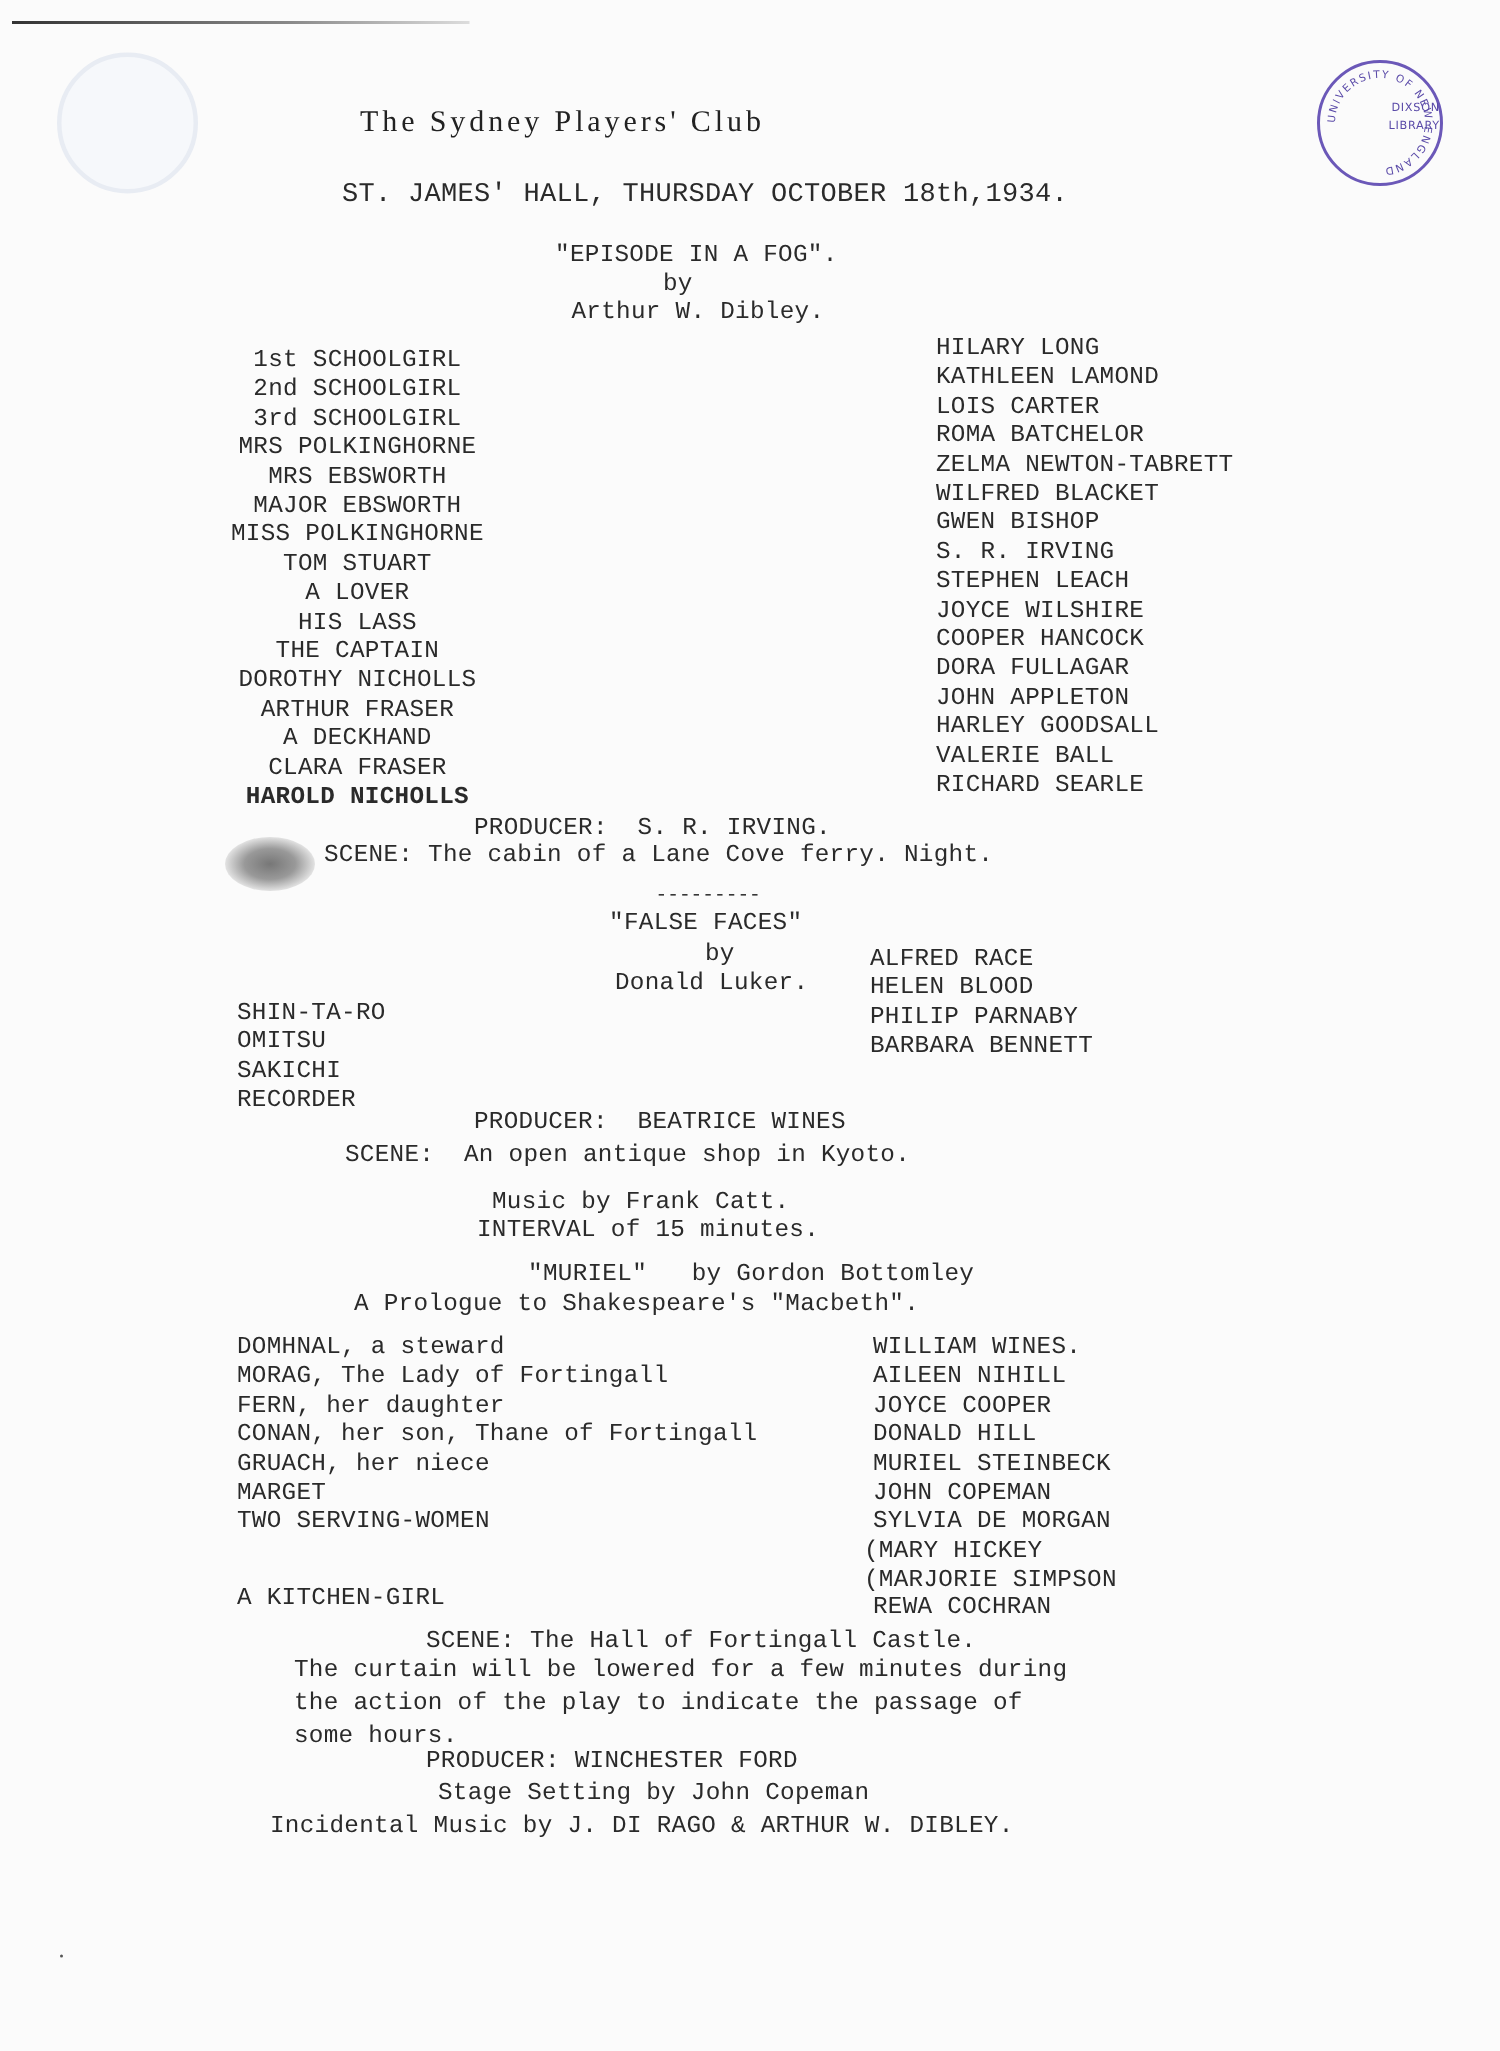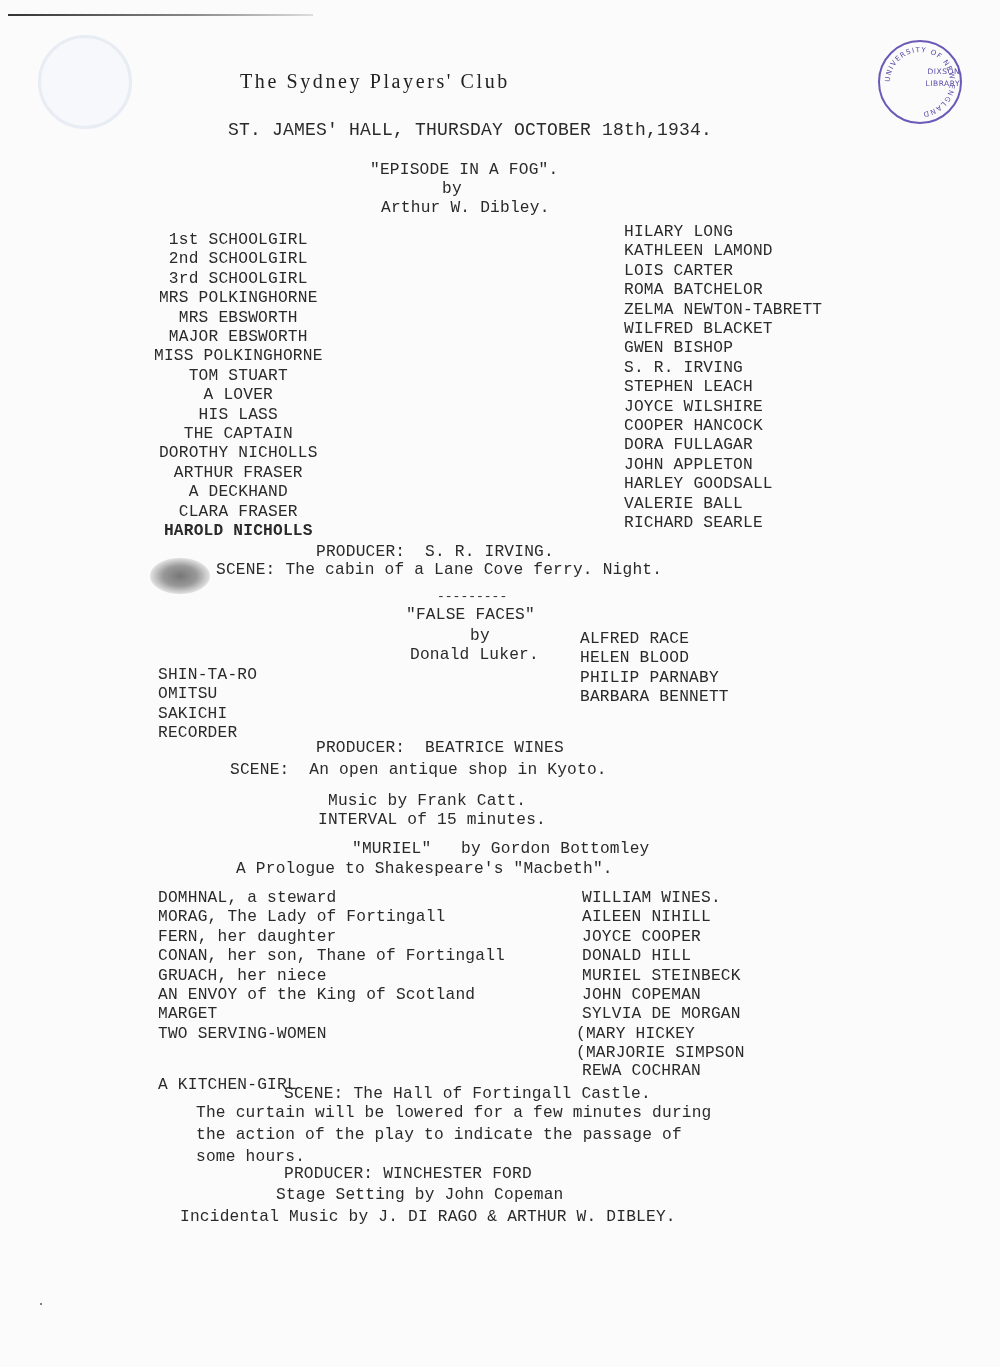--- a/index.html
+++ b/index.html
@@ -122,21 +122,20 @@
 
   <div class="t" style="left:352px; top:840px;"><span>"</span><span class="u">MURIEL</span><span>"</span><span>   </span><span>by Gordon Bottomley</span></div>
   <div class="t" style="left:236px; top:860px;">A Prologue to Shakespeare's "Macbeth".</div>
 
   <div class="col" style="left:158px; top:889px;">
     <span class="t">DOMHNAL, a steward</span>
     <span class="t">MORAG, The Lady of Fortingall</span>
     <span class="t">FERN, her daughter</span>
     <span class="t">CONAN, her son, Thane of Fortingall</span>
     <span class="t">GRUACH, her niece</span>
-    <span class="t">AN ENVOY of the King of Scotland</span>
     <span class="t">MARGET</span>
     <span class="t">TWO SERVING-WOMEN</span>
     <span class="t">&nbsp;</span>
     <span class="t" style="margin-top:12px;">A KITCHEN-GIRL</span>
   </div>
   <div class="col" style="left:582px; top:889px;">
     <span class="t">WILLIAM WINES.</span>
     <span class="t">AILEEN NIHILL</span>
     <span class="t">JOYCE COOPER</span>
     <span class="t">DONALD HILL</span>
@@ -146,17 +145,17 @@
     <span class="t" style="margin-left:-6px;">(MARY HICKEY</span>
     <span class="t" style="margin-left:-6px;">(MARJORIE SIMPSON</span>
     <span class="t" style="margin-top:-2px;">REWA COCHRAN</span>
   </div>
 
   <div class="t" style="left:284px; top:1085px;">SCENE: The Hall of Fortingall Castle.</div>
   <div class="t" style="left:196px; top:1104px;">The curtain will be lowered for a few minutes during</div>
   <div class="t" style="left:196px; top:1126px;">the action of the play to indicate the passage of</div>
   <div class="t" style="left:196px; top:1148px;">some hours.</div>
   <div class="t" style="left:284px; top:1165px;">PRODUCER: WINCHESTER FORD</div>
-  <div class="t" style="left:276px; top:1186px;">Stage Setting by John Copeman</div>
+  <div class="t" style="left:292px; top:1186px;">Stage Setting by John Copeman</div>
   <div class="t" style="left:180px; top:1208px;">Incidental Music by J. DI RAGO &amp; ARTHUR W. DIBLEY.</div>
 
   <div class="dot" style="left:40px; top:1303px;"></div>
 </div>
 
 </body></html>

